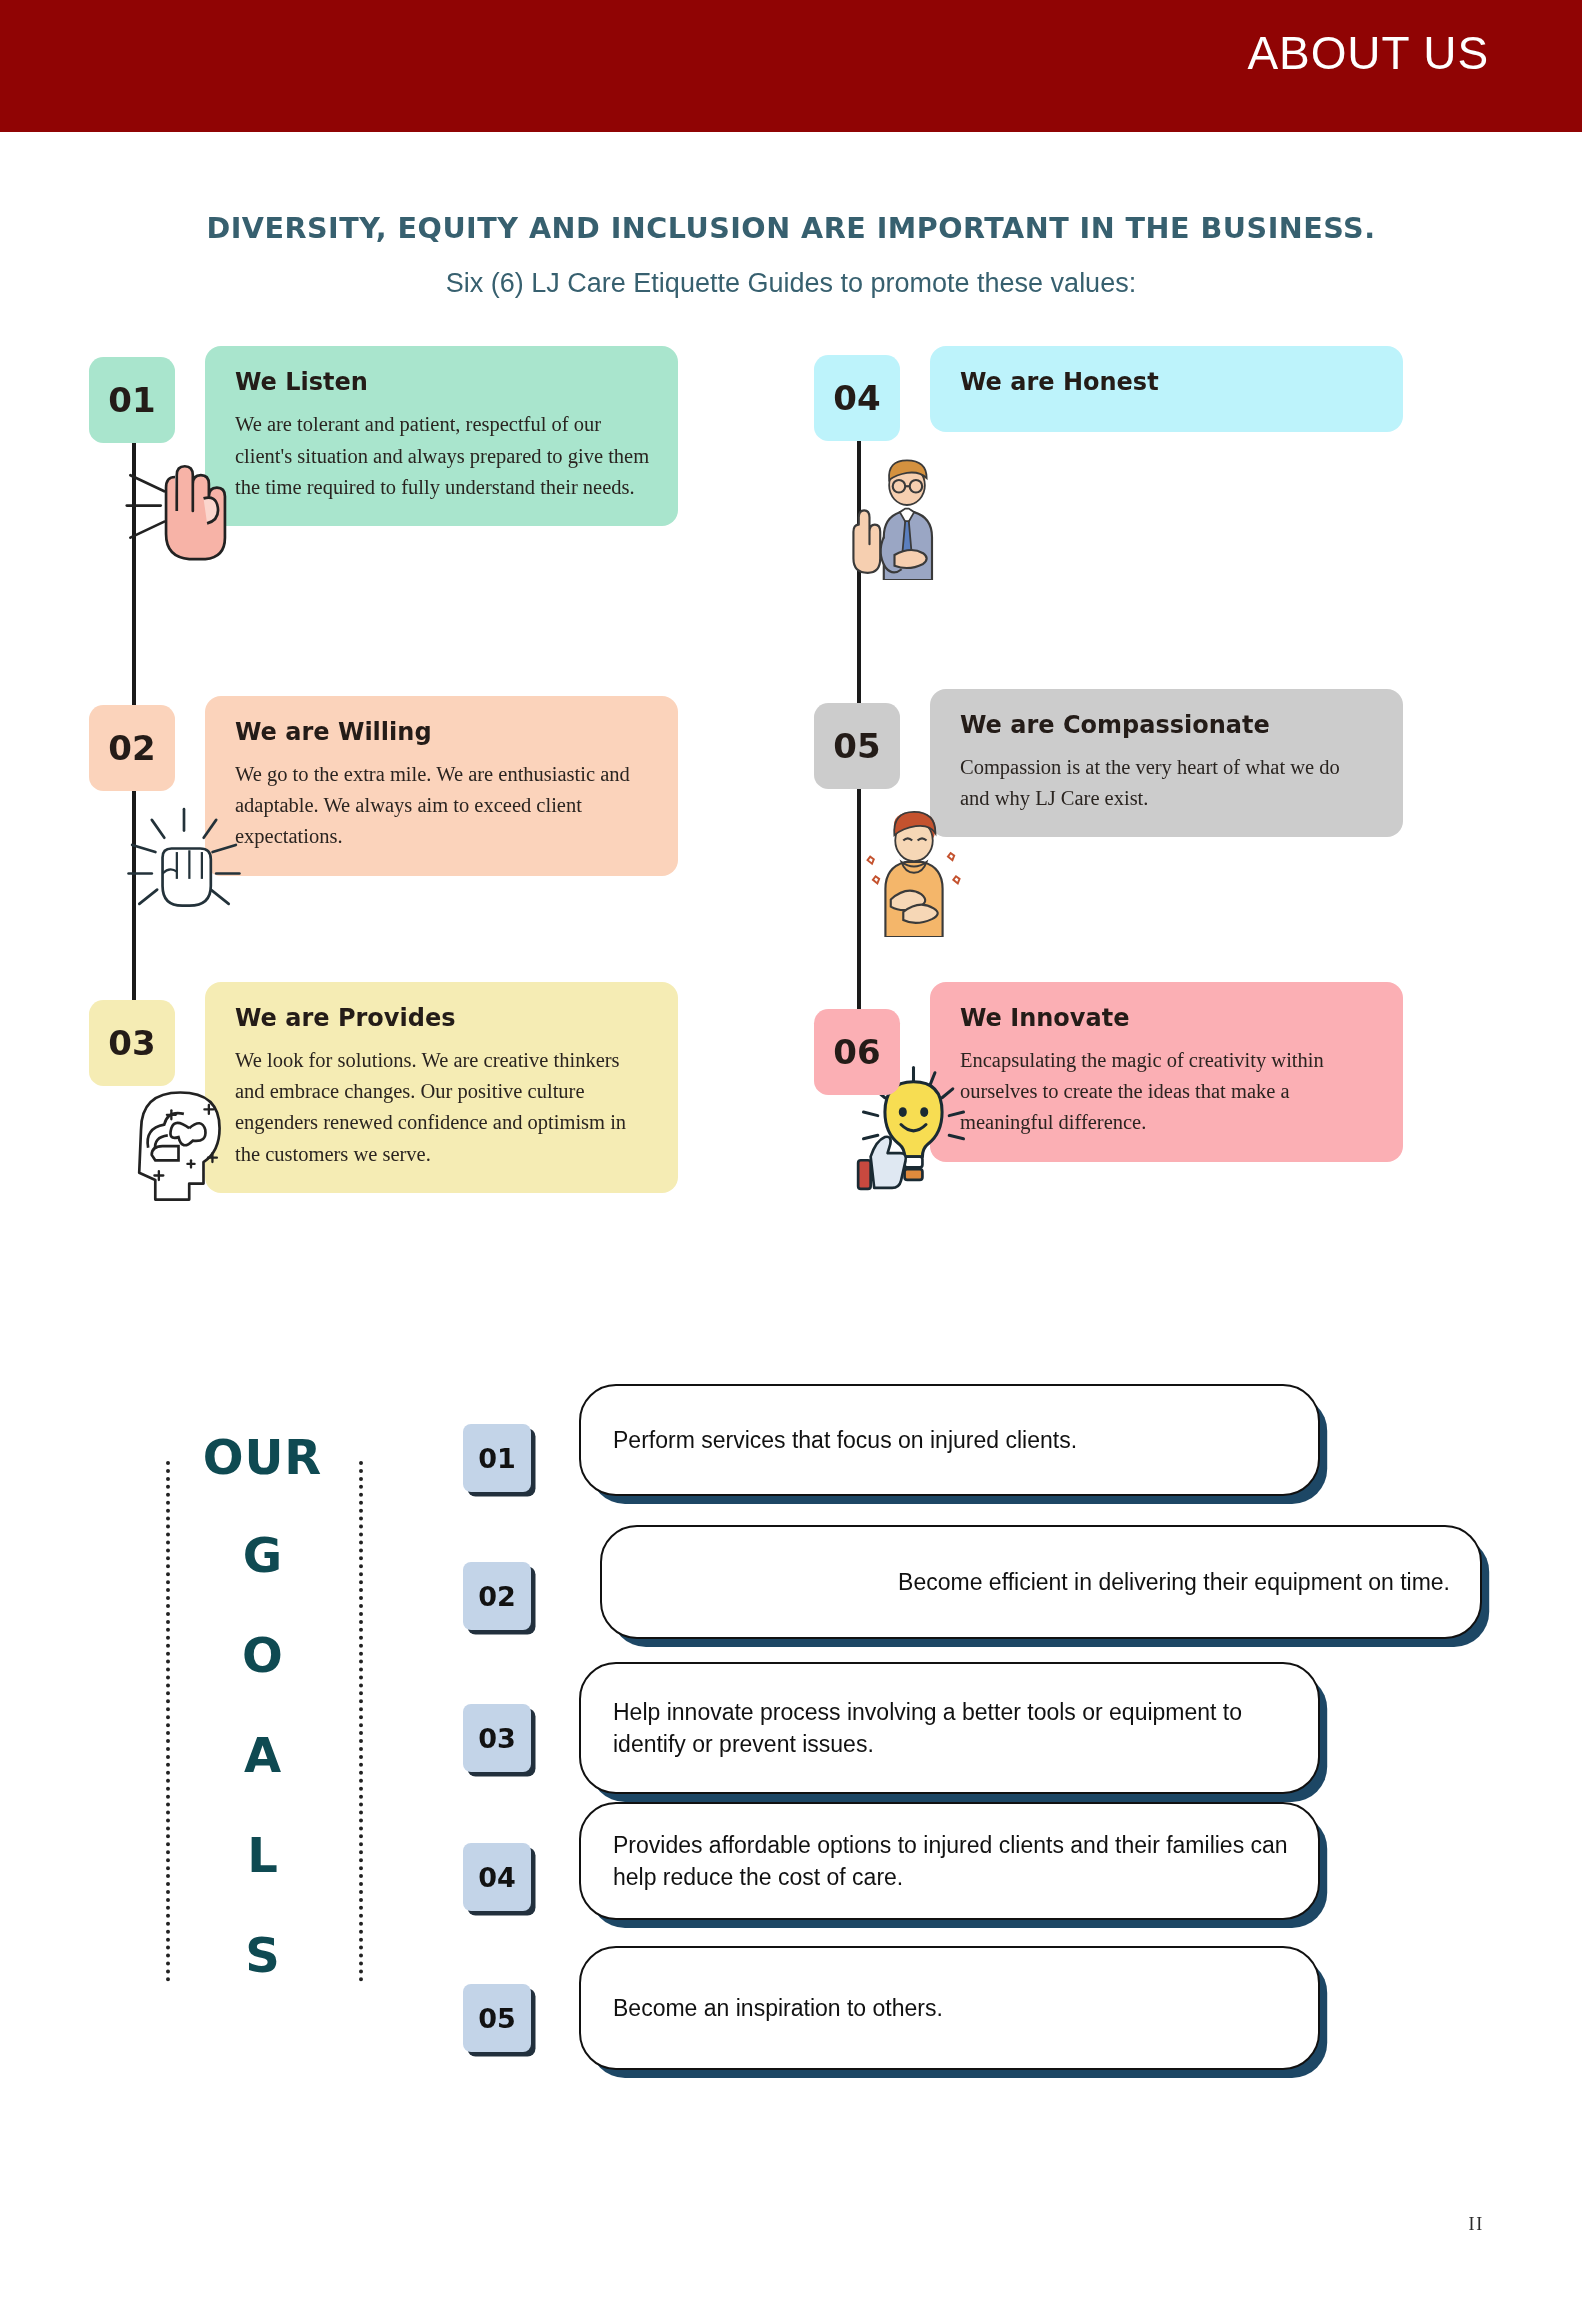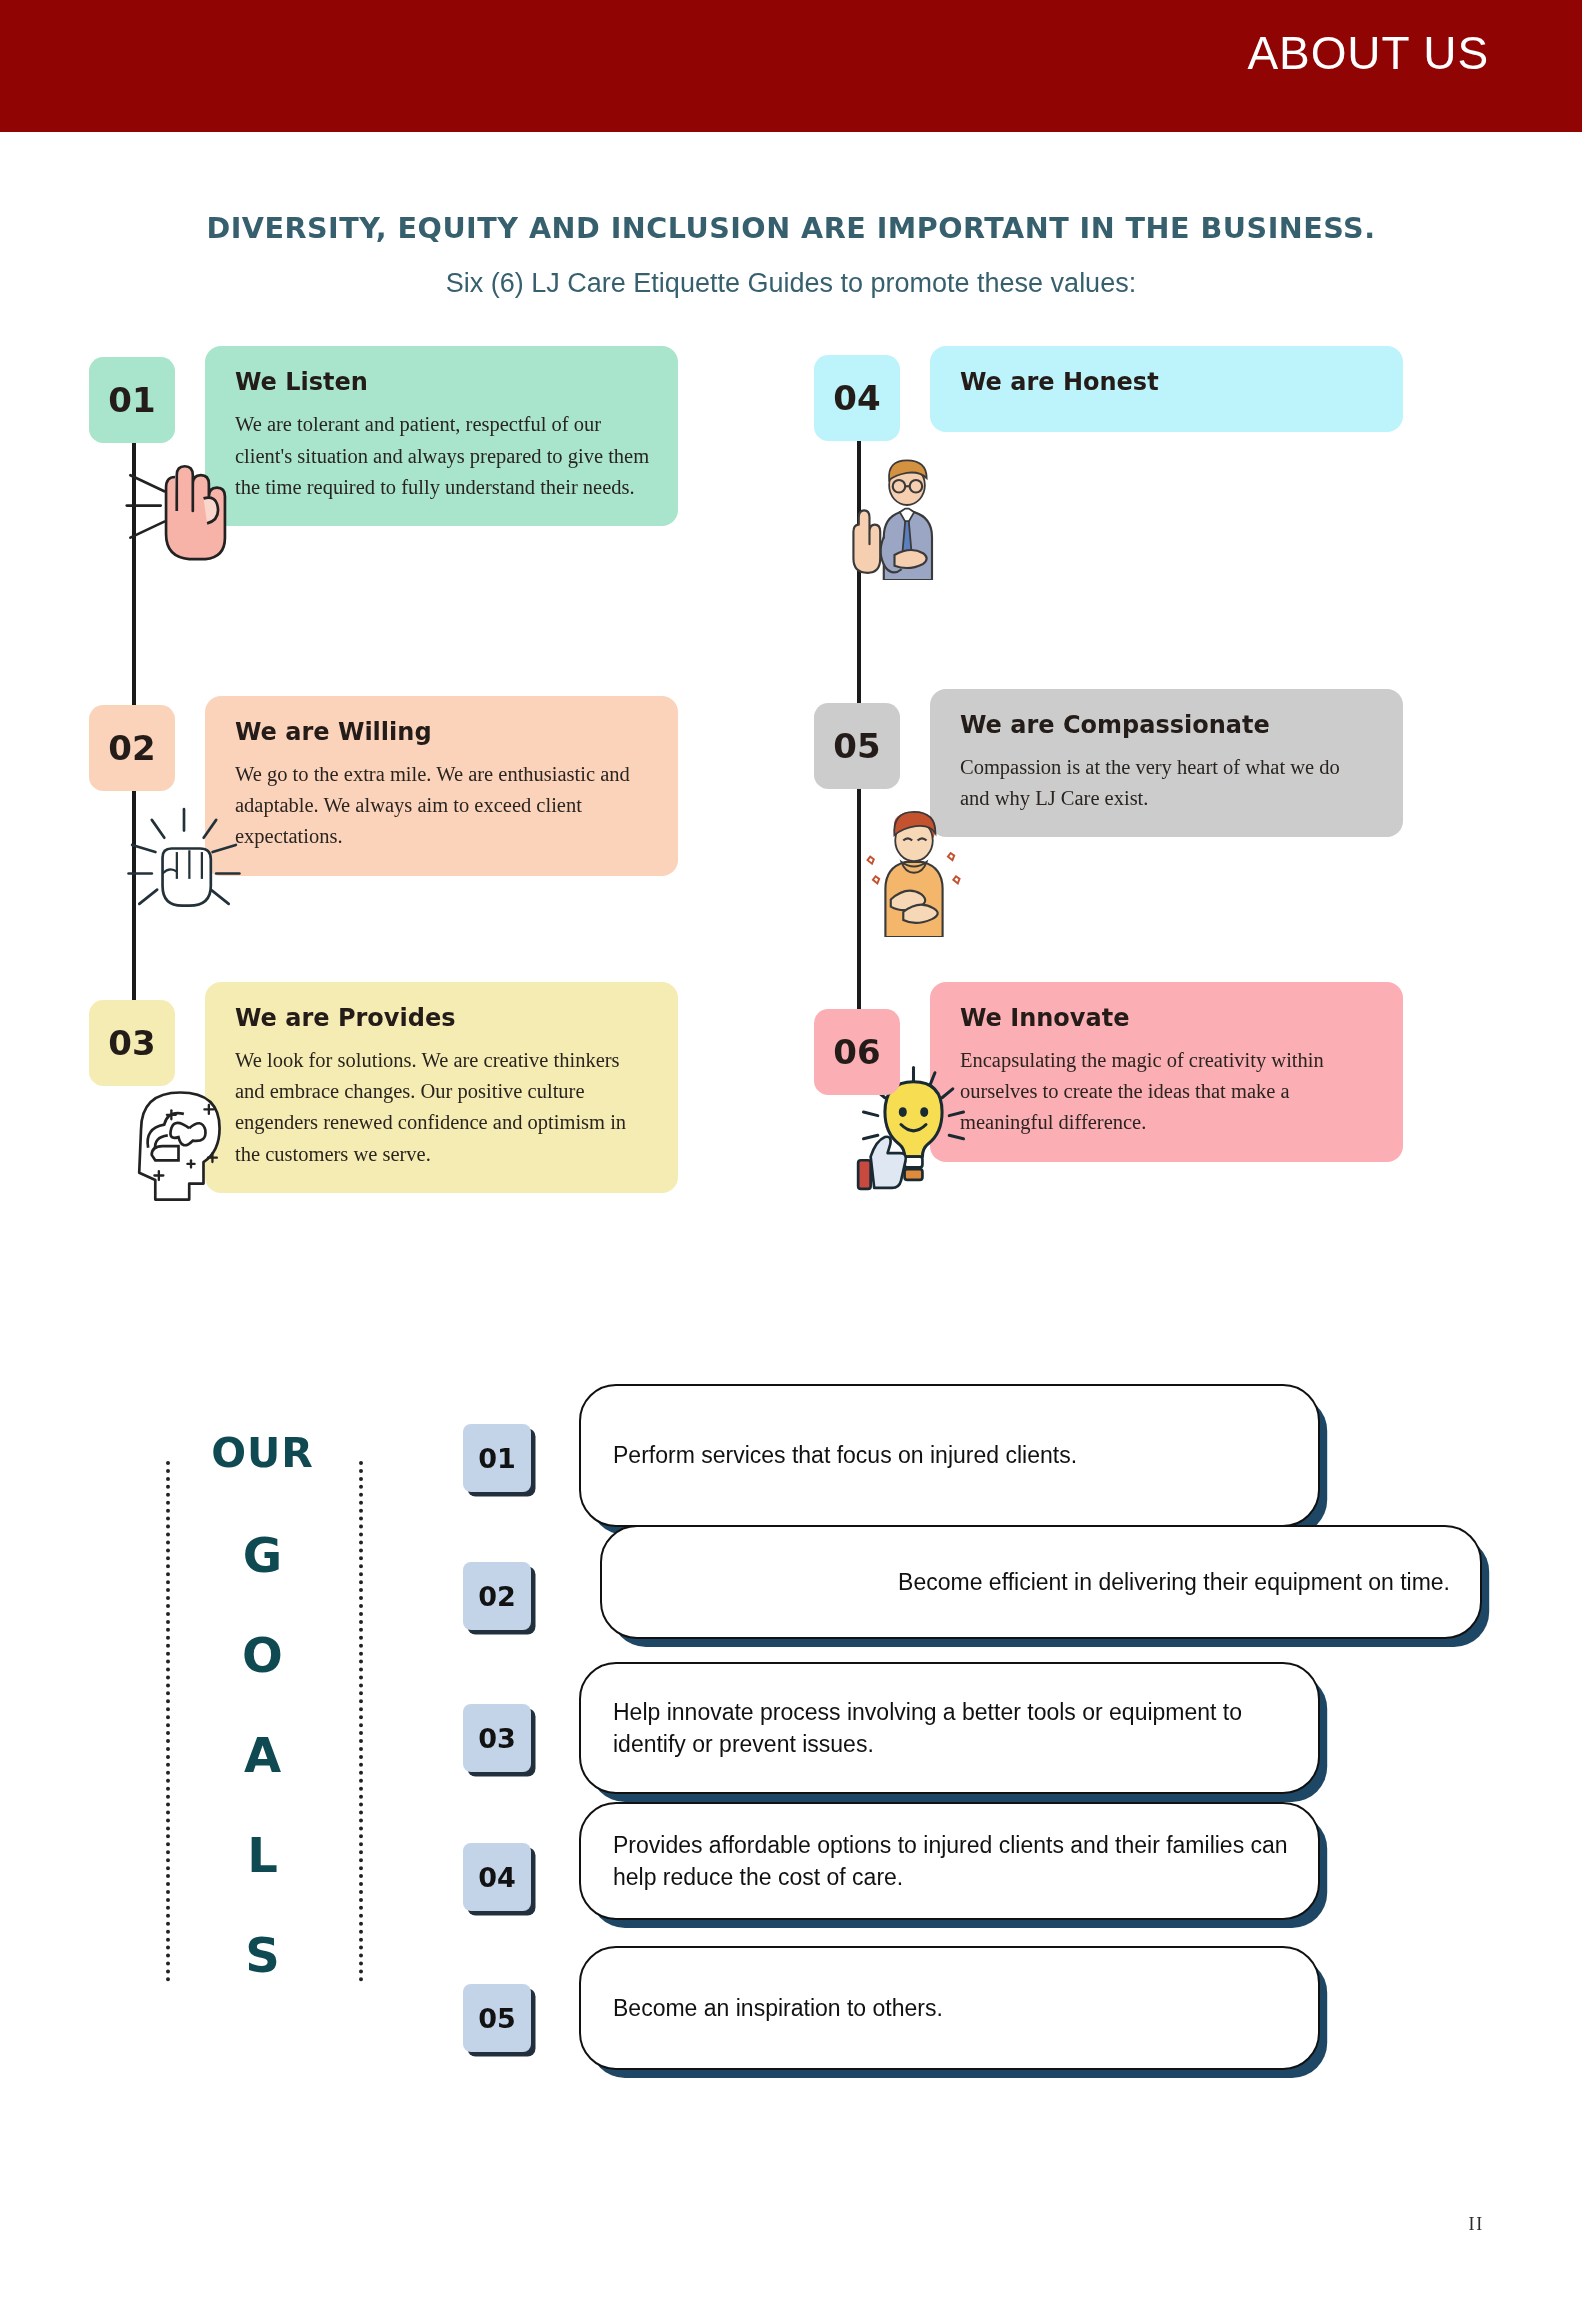--- a/index.html
+++ b/index.html
@@ -93,21 +93,21 @@
     position: absolute; top: 32px; width: 0; height: 521px;
     border-left: 4.5px dotted #222;
   }
   .dotline.l { left: 7.1px; }
   .dotline.r { left: 200px; }
   .goal-word {
     position: absolute; left: 0; width: 207px;
     text-align: center; color: #0f4a52;
     font-weight: 700; font-family: "DejaVu Sans", sans-serif;
   }
-  .goal-word.our { top: 0px; font-size: 41px; letter-spacing: 0.9px; }
+  .goal-word.our { top: 0px; font-size: 48px; letter-spacing: 0.9px; }
   .goal-word.ch  { font-size: 48px; }
 
   .goal-row { position: absolute; }
 
   .gbadge {
     position: absolute;
     width: 68px; height: 68px;
     background: #c3d4e8;
     border-radius: 8px;
     box-shadow: 4.5px 4.5px 0 0 #22303d;
@@ -322,21 +322,21 @@
       <div class="goal-word our">OUR</div>
       <div class="goal-word ch" style="top:98px;">G</div>
       <div class="goal-word ch" style="top:198px;">O</div>
       <div class="goal-word ch" style="top:298px;">A</div>
       <div class="goal-word ch" style="top:398px;">L</div>
       <div class="goal-word ch" style="top:498px;">S</div>
     </div>
 
     <div class="goal-row">
       <div class="gbadge" style="left:463px;top:49px;">01</div>
-      <div class="gbox" style="left:579px;top:9px;width:741px;height:143px;">
+      <div class="gbox" style="left:579px;top:9px;width:741px;height:112px;">
         <span>Perform services that focus on injured clients.</span>
       </div>
     </div>
 
     <div class="goal-row">
       <div class="gbadge" style="left:463px;top:187px;">02</div>
       <div class="gbox" style="left:600px;top:150px;width:882px;height:114px;justify-content:flex-end;">
         <span>Become efficient in delivering their equipment on time.</span>
       </div>
     </div>

